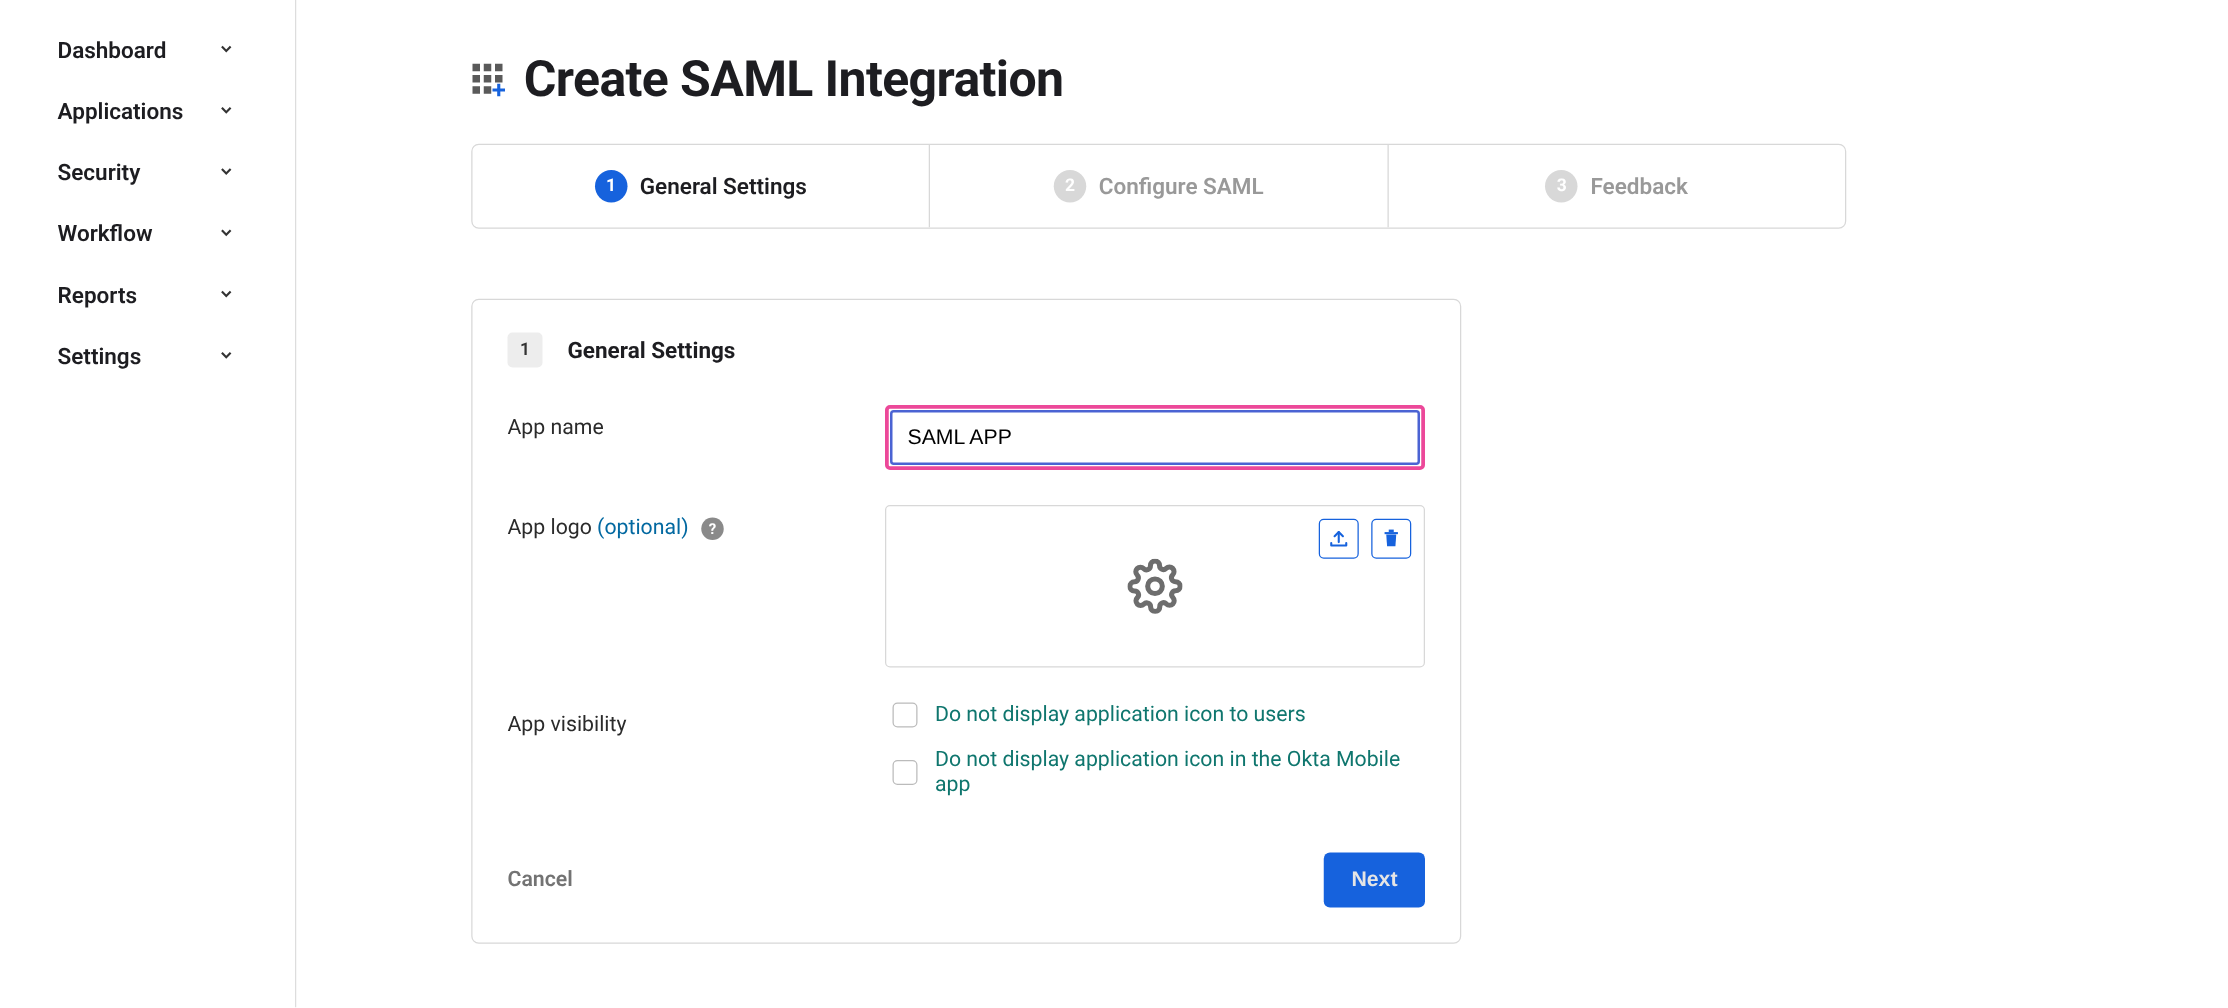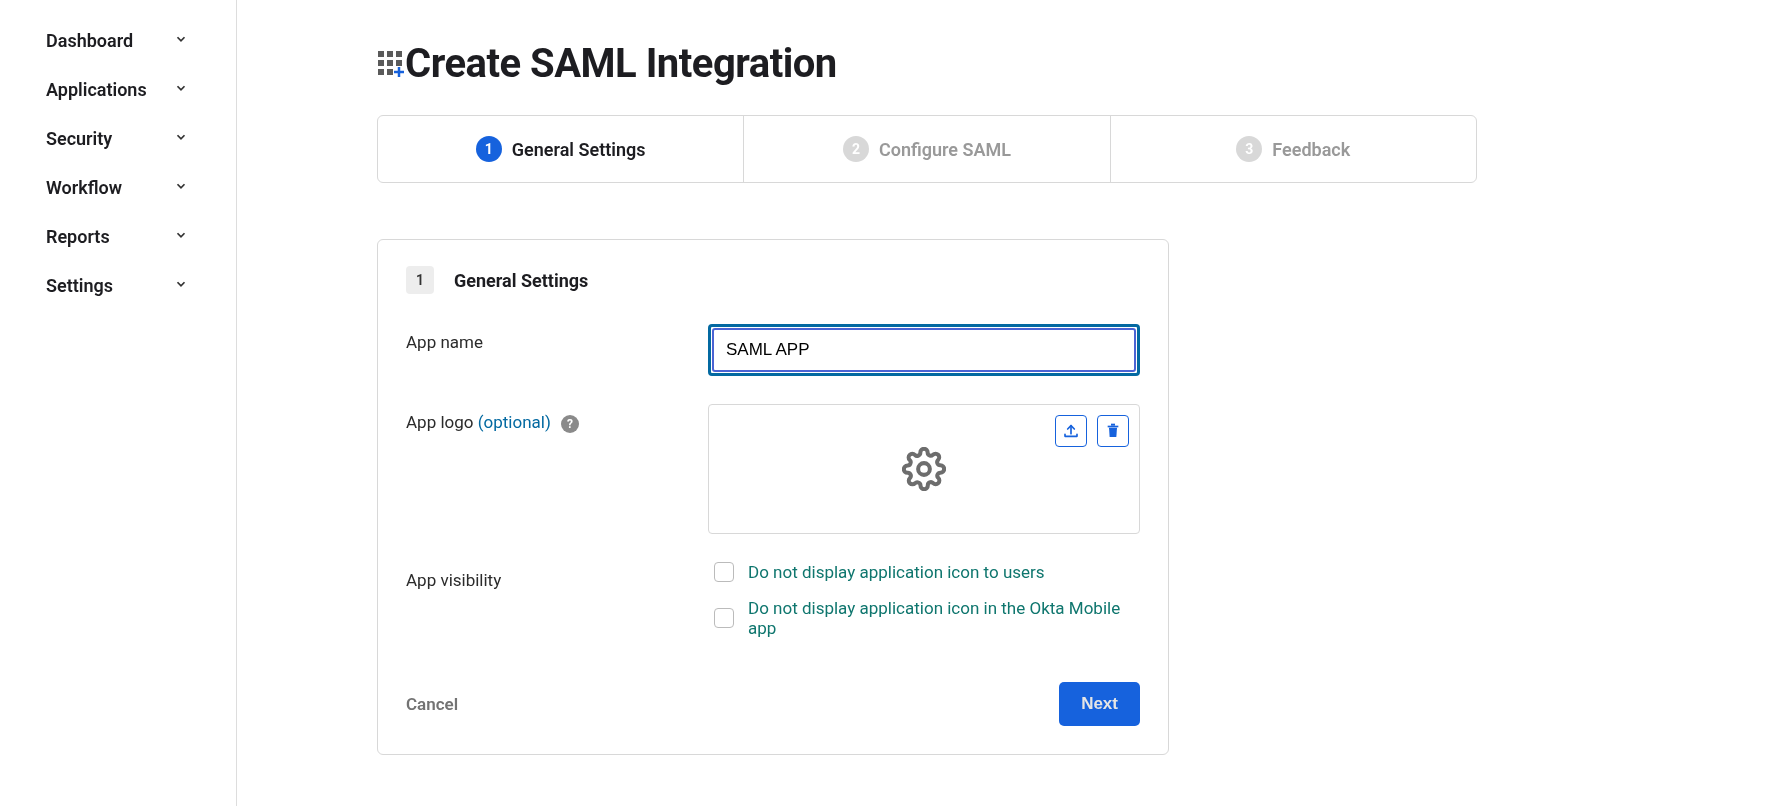--- a/index.html
+++ b/index.html
@@ -34,21 +34,21 @@
 
   
   .main {
     flex: 1;
     padding: 40px 60px 40px 140px;
   }
 
   .page-header {
     display: flex;
     align-items: center;
-    gap: 0;
+    gap: 14px;
     margin-bottom: 28px;
   }
   .page-title {
     font-size: 40px;
     font-weight: 700;
     letter-spacing: -0.5px;
   }
   .grid-plus-icon {
     width: 28px;
     height: 28px;
@@ -145,21 +145,21 @@
     align-items: center;
     justify-content: center;
     font-size: 12px;
     font-weight: 700;
     margin-left: 6px;
     vertical-align: middle;
   }
   .form-row .control { flex: 1; }
 
   .input-highlight {
-    border: 3px solid #0369a1;
+    border: 3px solid #ec4899;
     border-radius: 4px;
     padding: 1px;
     width: 432px;
   }
   .text-input {
     width: 100%;
     border: 2px solid #4b63d3;
     border-radius: 3px;
     padding: 10px 12px;
     font-size: 17px;

